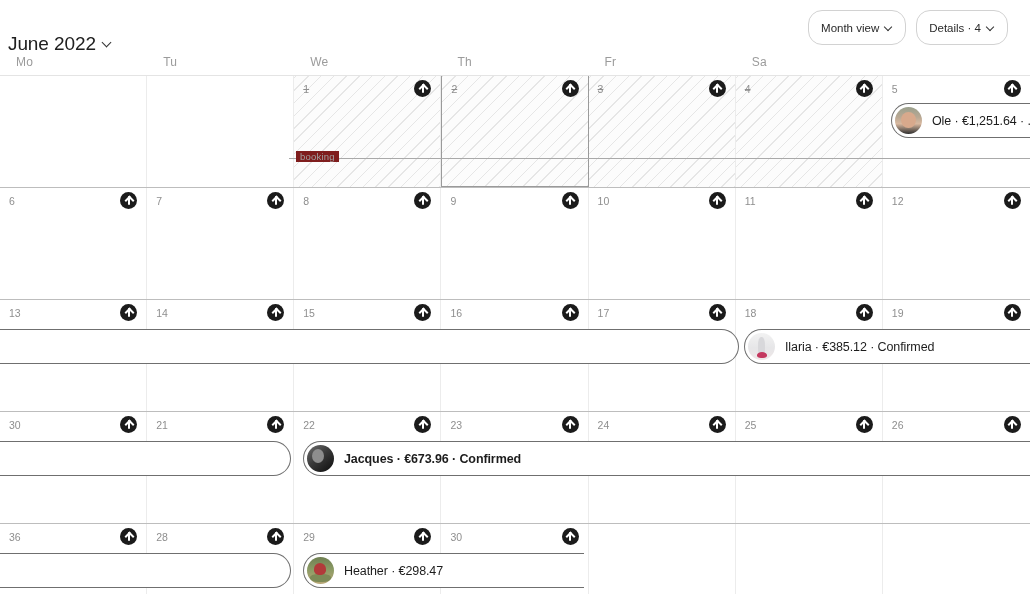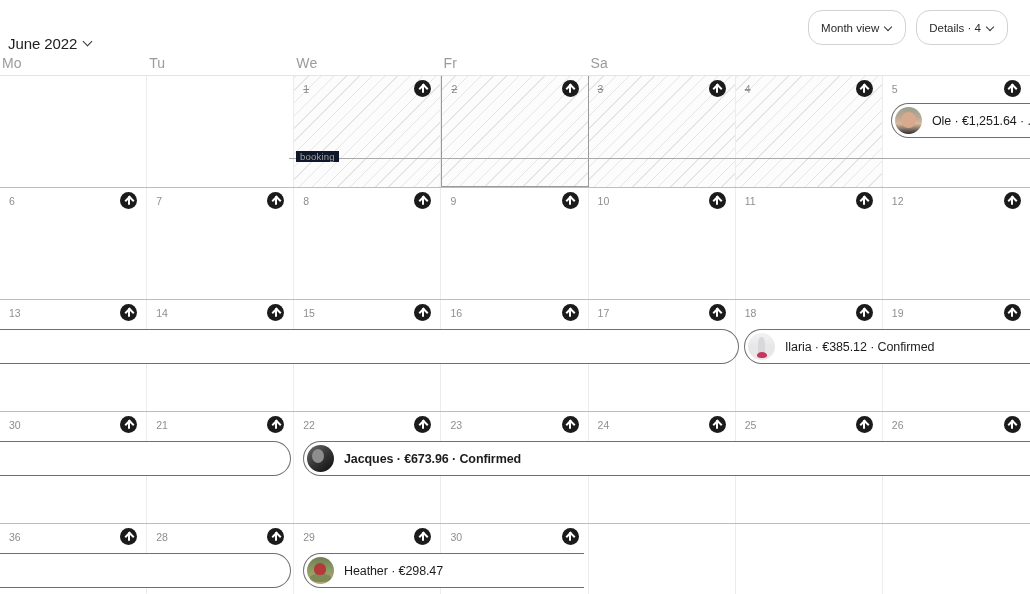--- a/index.html
+++ b/index.html
@@ -26,21 +26,21 @@
     align-items: center;
     justify-content: space-between;
   }
   .month-title {
     display: flex;
     align-items: baseline;
     gap: 7px;
     cursor: pointer;
   }
   .month-title .label {
-    font-size: 15px;
+    font-size: 19px;
     font-weight: 400;
     color: #202020;
     letter-spacing: -0.1px;
     margin-top: 32px;
   }
   .chev {
     display: inline-block;
     width: 9px;
     height: 9px;
     position: relative;
@@ -85,23 +85,23 @@
   }
 
   
   .weekdays {
     display: grid;
     grid-template-columns: repeat(7, 1fr);
     height: 20px;
     border-bottom: 1px solid #e4e4e4;
   }
   .weekday {
-    font-size: 14px;
+    font-size: 12px;
     color: #9b9b9b;
-    padding-left: 2px;
+    padding-left: 16px;
     letter-spacing: 0.2px;
   }
 
   
   .calendar {
     position: relative;
     width: 1030px;
     height: 519px;
   }
   .week {
@@ -189,21 +189,21 @@
     height: 1px;
     background: #a9a9a9;
     z-index: 3;
   }
   .booking-tag {
     position: absolute;
     top: 75px;
     left: 18px;
     font-size: 9.5px;
     color: #a0a0a0;
-    background: #0f172a;
+    background: #7f1d1d;
     padding: 0 4px;
     z-index: 4;
     letter-spacing: 0.2px;
   }
 
   
   .bar {
     position: absolute;
     height: 35px;
     box-sizing: border-box;
@@ -294,20 +294,21 @@
       <span class="chev"></span>
     </button>
   </div>
 
 </div>
 
 <div class="weekdays">
   <div class="weekday">Mo</div>
   <div class="weekday">Tu</div>
   <div class="weekday">We</div>
+  <div class="weekday">Th</div>
   <div class="weekday">Fr</div>
   <div class="weekday">Sa</div>
 </div>
 
 <div class="calendar">
 
   <div class="week">
     <div class="cells">
       <div class="cell blank"></div>
       <div class="cell blank"></div>

